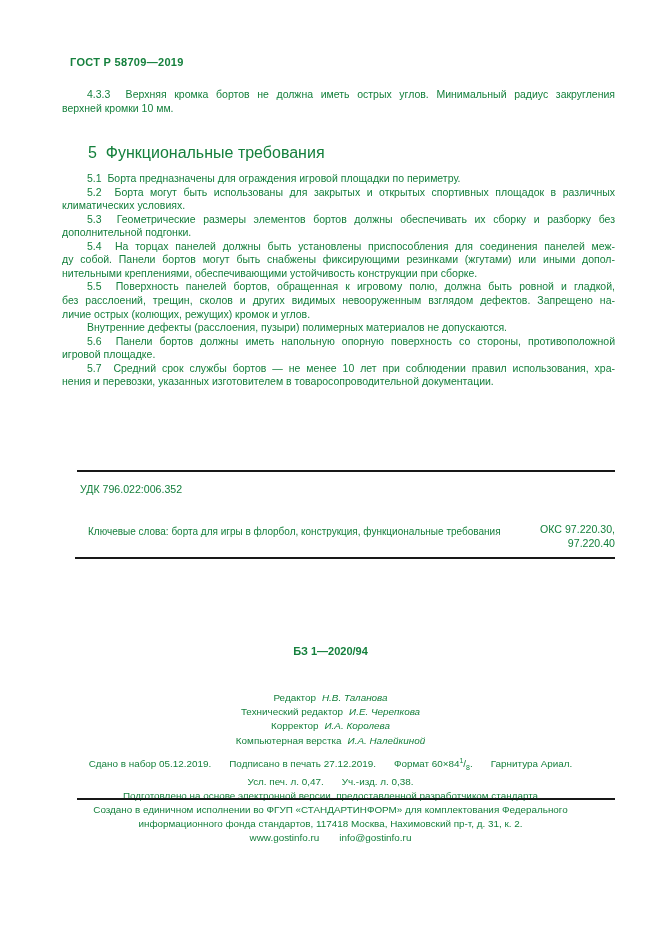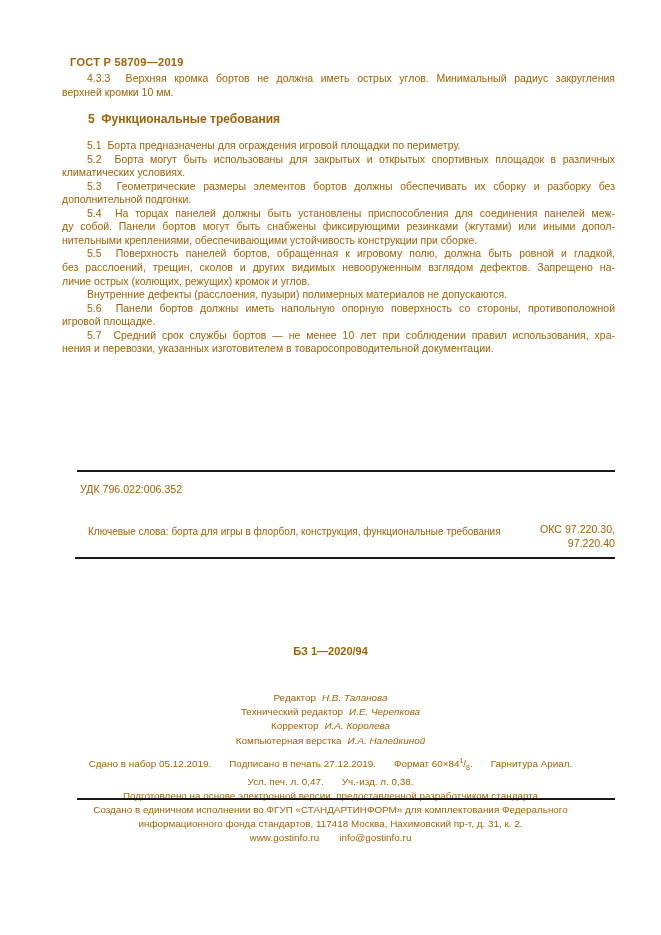--- a/index.html
+++ b/index.html
@@ -2,50 +2,50 @@
 <html><head>
 <meta charset="utf-8">
 <style>
   html, body { margin: 0; padding: 0; background: #e8e8e8; }
   .page {
     position: relative;
     width: 661px;
     height: 935px;
     background: #ffffff;
     font-family: "Liberation Sans", "DejaVu Sans", sans-serif;
-    color: #a16207;
+    color: #15803d;
     overflow: hidden;
   }
   .doc-header {
     position: absolute;
     top: 56px;
     left: 70px;
     font-size: 11px;
     font-weight: bold;
     letter-spacing: 0.3px;
   }
   .body-text {
     position: absolute;
-    top: 72px;
+    top: 88px;
     left: 62px;
     width: 553px;
     font-size: 10.5px;
     line-height: 13.55px;
   }
   .tline {
     text-align: justify;
     text-align-last: justify;
     white-space: normal;
   }
   .tline.plain { text-align-last: left; }
   .tline.indent { text-indent: 25px; }
   .sec-heading {
-    font-weight: bold;
-    font-size: 12px;
-    margin: 13px 0 12px 26px;
+    font-weight: normal;
+    font-size: 16px;
+    margin: 30px 0 12px 26px;
     line-height: 15px;
   }
   .rule {
     position: absolute;
     height: 0;
     border-top: 2px solid #181818;
   }
   .rule-1 { top: 470px; left: 77px; width: 538px; }
   .rule-2 { top: 557px; left: 75px; width: 540px; }
   .rule-3 { top: 798px; left: 77px; width: 538px; }

